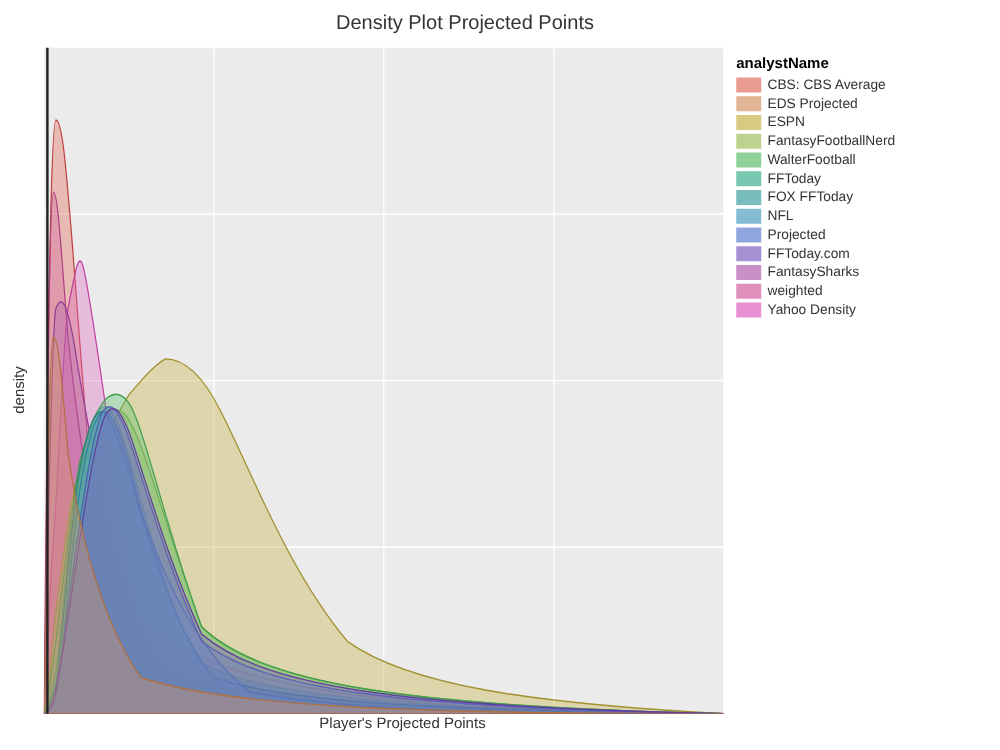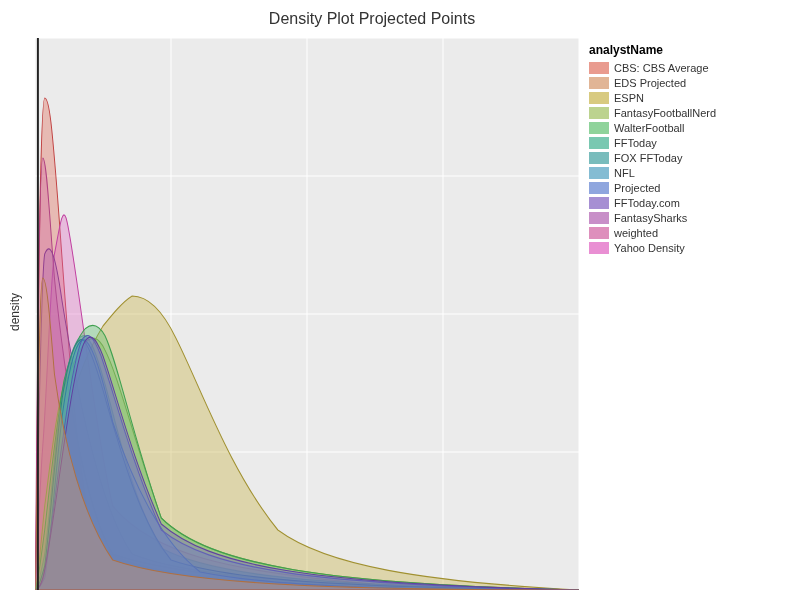--- a/index.html
+++ b/index.html
@@ -219,15 +219,16 @@
                 <div class="legend-color" style="background: rgb(208, 96, 160);"></div>
                 <span class="legend-label">weighted</span>
               </div>
               <div class="legend-item">
                 <div class="legend-color" style="background: rgb(224, 96, 192);"></div>
                 <span class="legend-label">Yahoo Density</span>
               </div>
             </div>
         </div>
       </div>
+      <div class="x-axis-label">Player's Projected Points</div>
     </div>
   </div>
 </div>
 
 </body></html>

